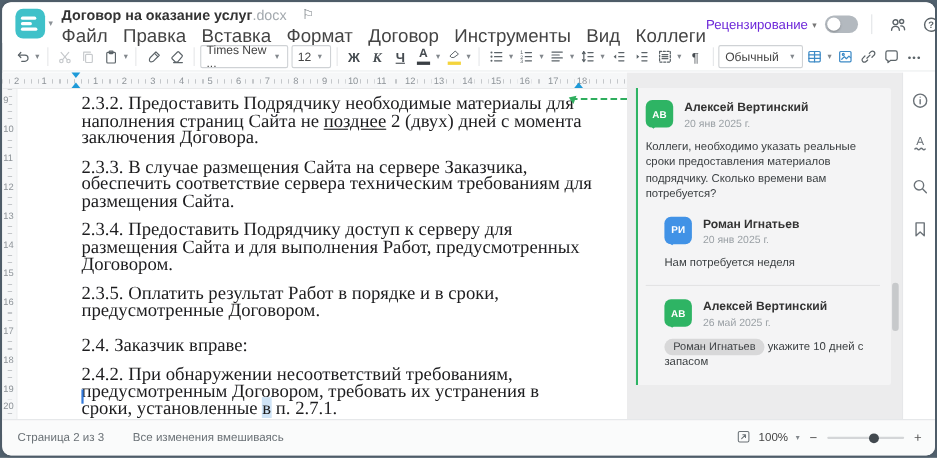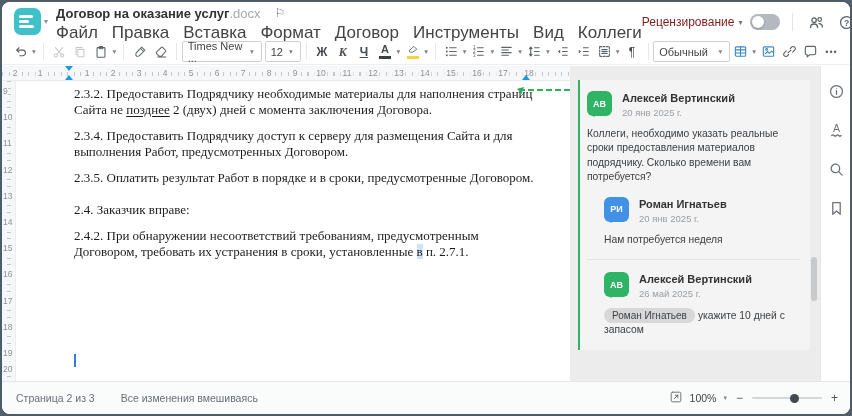--- a/index.html
+++ b/index.html
@@ -14,21 +14,21 @@
   .logo .b1{width:14px;}.logo .b2{width:10px;}.logo .b3{width:15px;}
   .logo-caret{font-size:8px;color:#8b9196;margin-left:3px;}
   .title-block{display:flex;flex-direction:column;margin-top:3px;}
   .title-row{display:flex;align-items:center;height:16px;}
   .doc-title{font-size:13px;font-weight:700;color:#333;}
   .doc-ext{font-size:13px;color:#a3a9ae;}
   .flag{font-size:12px;color:#6b7278;margin-left:14px;}
   .menu{display:flex;gap:14px;margin-top:2px;}
   .menu-item{font-size:17px;color:#444;cursor:default;}
   .header-right{margin-left:auto;display:flex;align-items:center;gap:8px;padding:8px 12px 0 0;}
-  .review-label{font-size:12px;color:#7f1d1d;}
+  .review-label{font-size:12px;color:#6d28d9;}
   .hdr-caret{font-size:8px;color:#777;margin-left:-4px;}
   .toggle{width:30px;height:16px;border-radius:8px;background:#b3b9bf;position:relative;}
   .toggle .knob{position:absolute;left:2px;top:2px;width:12px;height:12px;border-radius:50%;background:#fff;box-shadow:0 1px 2px rgba(0,0,0,.25);}
   .vsep-h{width:1px;height:18px;background:#e2e4e6;margin:0 4px;}
   .hicon{width:22px;height:22px;display:flex;align-items:center;justify-content:center;}
   .hicon svg{stroke:#5b6368;fill:none;stroke-width:1.2;stroke-linecap:round;stroke-linejoin:round;}
   .avatar{width:24px;height:24px;border-radius:50%;background:var(--green,#2eb464);color:#fff;font-size:9.5px;font-weight:700;display:flex;align-items:center;justify-content:center;}
 
   
   .toolbar{position:absolute;left:0;top:37px;right:0;height:26px;display:flex;align-items:center;padding:0 8px;border-bottom:1px solid #eceeef;}
@@ -56,21 +56,21 @@
   .mk{position:absolute;width:0;height:0;border:4px solid transparent;}
   .mk-lt{left:63px;top:0;border-top:5px solid var(--marker,#1d9ad8);}
   .mk-lb{left:63px;bottom:0;border-bottom:5px solid var(--marker,#1d9ad8);}
   .mk-r{left:520px;bottom:0;border-bottom:5px solid var(--marker,#1d9ad8);}
   .vruler{position:absolute;left:0;top:79px;width:14px;bottom:19px;background:#f6f7f8;border-right:1px solid #eceded;}
   .vruler .ticks{position:absolute;top:0;bottom:0;left:5px;width:4px;background:repeating-linear-gradient(to bottom,#c4c7ca 0 1px,transparent 1px 6.55px);}
   .vr-num{position:absolute;left:1px;font-size:8.5px;color:#8d9398;background:#f6f7f8;line-height:10px;padding:1px 0;}
 
   
   .doc-area{position:absolute;left:14px;top:79px;width:554px;bottom:19px;background:#fff;overflow:hidden;}
-  .doc-text{position:absolute;left:58px;top:5px;width:466px;font-family:"Liberation Serif",serif;font-size:13px;line-height:15.5px;color:#1d1d1f;}
+  .doc-text{position:absolute;left:58px;top:5px;width:466px;font-family:"Liberation Serif",serif;font-size:17px;line-height:15.5px;color:#1d1d1f;}
   .doc-text p{margin:0 0 11px 0;}
   .doc-text p.sp{margin-top:16px;}
   .doc-text .u{text-decoration:underline;text-underline-offset:2px;}
   .doc-text .hl{background:#cfe4f7;}
   .cursor{position:absolute;left:58px;top:273px;width:2px;height:13px;background:#3479d9;}
   .connector{position:absolute;left:503px;top:8px;width:51px;border-top:2px dashed #2fae5e;}
   .connector-arrow{position:absolute;left:497px;top:4px;width:0;height:0;border:4px solid transparent;border-right:6px solid #2fae5e;transform:rotate(20deg);}
 
   
   .comments{position:absolute;left:568px;top:64px;width:250px;bottom:19px;background:#ececed;padding:14px 10px 0 8px;}
@@ -376,20 +376,21 @@
         <span class="vr-num" style="top: 213.6px;">17</span>
         <span class="vr-num" style="top: 239.8px;">18</span>
         <span class="vr-num" style="top: 266px;">19</span>
         <span class="vr-num" style="top: 282px;">20</span>
       </div>
   </div>
 
   <div class="doc-area">
     <div class="doc-text" id="doctext">
         <p><span>2.3.2. Предоставить Подрядчику необходимые материалы для наполнения страниц Сайта не </span><span class="u">позднее</span><span> 2 (двух) дней с момента заключения Договора.</span></p>
+        <p><span>2.3.3. В случае размещения Сайта на сервере Заказчика, обеспечить соответствие сервера техническим требованиям для размещения Сайта.</span></p>
         <p><span>2.3.4. Предоставить Подрядчику доступ к серверу для размещения Сайта и для выполнения Работ, предусмотренных Договором.</span></p>
         <p><span>2.3.5. Оплатить результат Работ в порядке и в сроки, предусмотренные Договором.</span></p>
         <p class="sp"><span>2.4. Заказчик вправе:</span></p>
         <p><span>2.4.2. При обнаружении несоответствий требованиям, предусмотренным Договором, требовать их устранения в сроки, установленные </span><span class="hl">в</span><span> п. 2.7.1.</span></p>
       </div>
     <div class="connector-arrow"></div>
     <div class="connector"></div>
     <div class="cursor"></div>
   </div>
 

